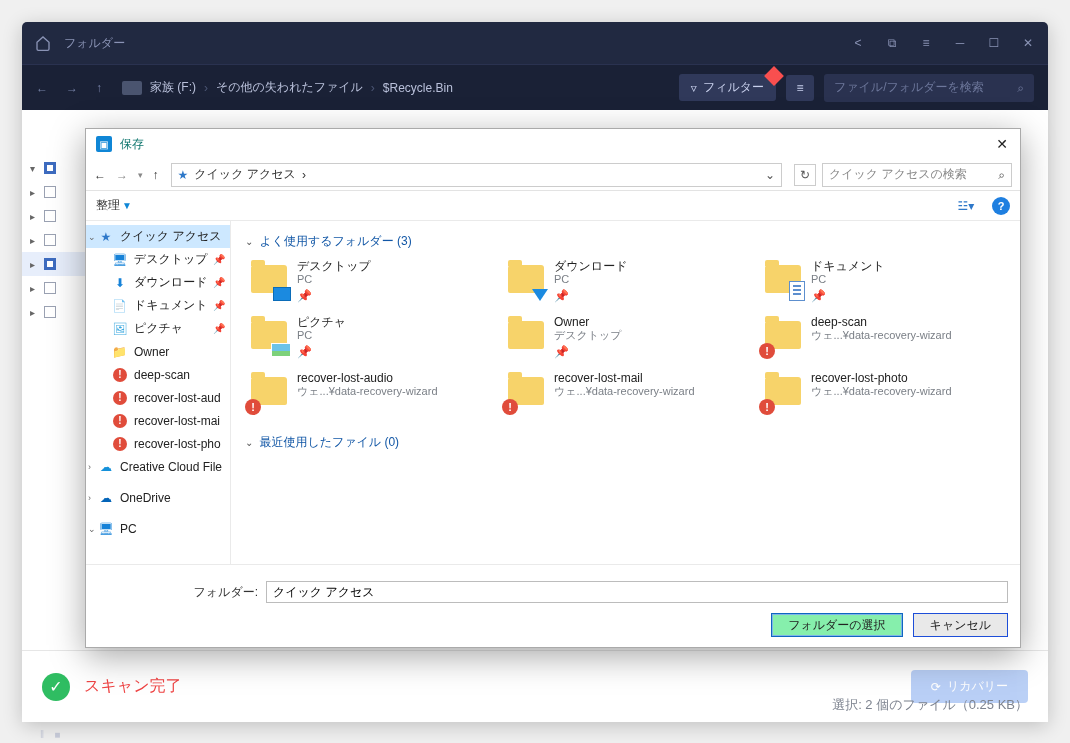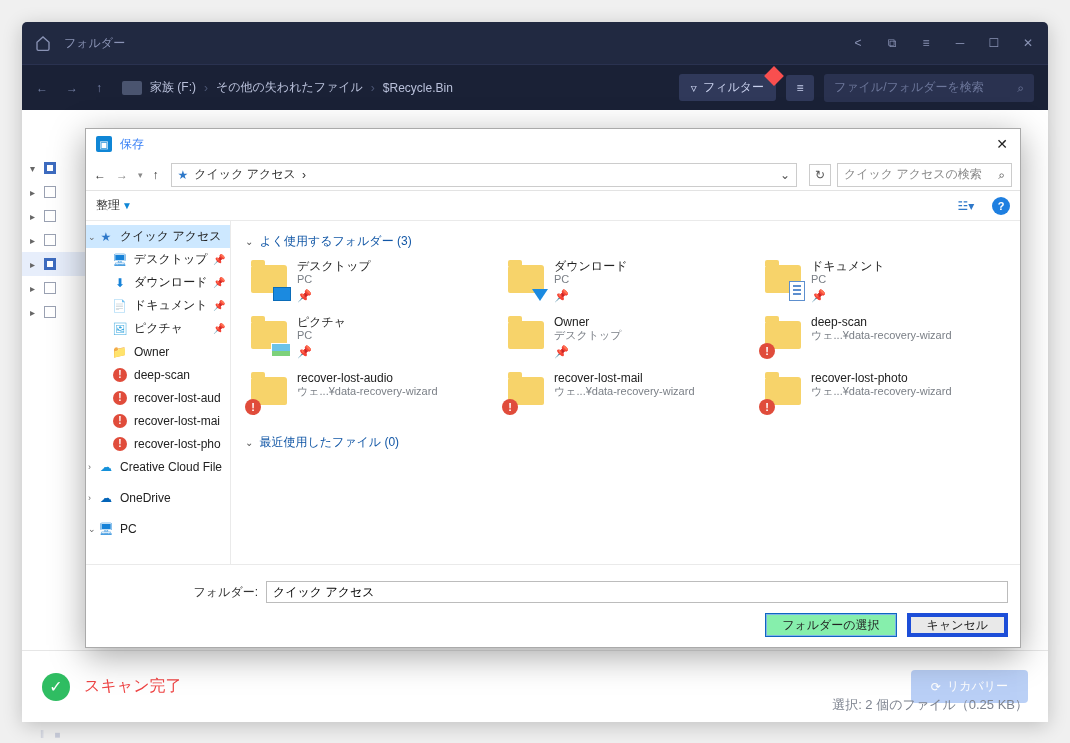--- a/index.html
+++ b/index.html
@@ -40,31 +40,31 @@
 .status-text .line2 { font-size:11px; color:#8a909b; margin-top:3px; }
 .recover-btn { margin-left:auto; background:#3a78e6; color:#fff; font-size:12px; padding:8px 20px; border-radius:4px; display:flex; align-items:center; gap:6px; opacity:.35; }
 .selection-info { position:absolute; right:20px; bottom:8px; font-size:13px; color:#7d838f; }
 
 .pause-stop { position:absolute; left:18px; bottom:-18px; display:flex; gap:10px; color:#8a93b5; font-size:10px; opacity:.4; }
 
 
 .picker { position:absolute; left:85px; top:128px; width:936px; height:520px; background:#fff; border:1px solid #aaa; box-shadow:0 8px 32px rgba(0,0,0,.35); display:flex; flex-direction:column; font-size:12px; z-index:10; }
 .picker-title { height:30px; display:flex; align-items:center; padding:0 10px; gap:8px; }
 .pt-icon { width:16px; height:16px; background:#0f86d6; border-radius:2px; display:flex; align-items:center; justify-content:center; color:#fff; font-size:10px; }
-.pt-text { color:#3b82f6;font-family:Liberation Mono, monospace; }
+.pt-text { color:#0f766e;font-family:Liberation Mono, monospace; }
 .pt-close { margin-left:auto; width:16px; height:16px; display:flex; align-items:center; justify-content:center; font-size:14px; color:#222; cursor:pointer; }
 
 .picker-nav { height:32px; display:flex; align-items:center; padding:0 8px; gap:6px; border-bottom:1px solid #e3e3e3; }
 .pn-arrows { display:flex; gap:10px; align-items:center; color:#888; }
 .pn-arrows .active { color:#333; }
 .address-bar { flex:1; height:24px; border:1px solid #ccc; display:flex; align-items:center; padding:0 6px; gap:6px; color:#333; margin:0 6px; }
 .address-bar .star { color:#2e78c9; }
 .address-bar .dd { margin-left:auto; color:#555; }
 .pn-refresh { width:22px; height:22px; border:1px solid #ccc; display:flex; align-items:center; justify-content:center; color:#555; }
-.pn-search { width:175px; height:24px; border:1px solid #ccc; display:flex; align-items:center; padding:0 6px; color:#888; }
+.pn-search { width:190px; height:24px; border:1px solid #ccc; display:flex; align-items:center; padding:0 6px; color:#888; }
 .pn-search .mag { margin-left:auto; color:#555; }
 
 .picker-toolbar { height:30px; display:flex; align-items:center; padding:0 10px; gap:6px; border-bottom:1px solid #eaeaea; }
 .organize { color:#333; display:flex; align-items:center; gap:2px; }
 .organize .caret { color:#0f86d6; font-size:10px; }
 .pt-right { margin-left:auto; display:flex; align-items:center; gap:12px; }
 .view-ico { width:28px; height:20px; border:1px solid transparent; display:flex; align-items:center; justify-content:center; color:#2e78c9; }
 .help-ico { width:18px; height:18px; border-radius:50%; background:#1e7fe0; color:#fff; display:flex; align-items:center; justify-content:center; font-size:11px; font-weight:bold; }
 
 .picker-body { flex:1; display:flex; overflow:hidden; }
@@ -103,21 +103,21 @@
 .fi-text .sub { color:#7a7f86; font-size:11px; line-height:1.2; white-space:nowrap; overflow:hidden; text-overflow:ellipsis; max-width:170px; }
 .fi-text .pin-small { color:#9aa0a8; font-size:12px; margin-top:2px; }
 
 .recent-msg { text-align:center; color:#7a7f86; font-size:11px; margin:20px 0; }
 
 .picker-footer { border-top:1px solid #eaeaea; padding:16px 12px 10px; }
 .row1 { display:flex; align-items:center; gap:8px; margin-bottom:10px; }
 .row1 .lbl { color:#333; width:70px; text-align:right; margin-left:90px; }
 .row1 input { flex:1; height:22px; border:1px solid #bcbcbc; padding:0 6px; font-size:12px; }
 .row2 { display:flex; justify-content:flex-end; gap:10px; }
-.btn { height:24px; padding:0 16px; border:4px solid #1d4ed8; background:#e9e9e9; font-size:12px; color:#222; display:flex; align-items:center; cursor:pointer; }
+.btn { height:24px; padding:0 16px; border:1px solid #1d4ed8; background:#e9e9e9; font-size:12px; color:#222; display:flex; align-items:center; cursor:pointer; }
 .btn.primary { border:1px solid #0f67c0; background:#86efac; box-shadow: inset 0 0 0 1px #7eb4e8; }
 </style>
 </head>
 <body>
 
 <div class="app-window">
   <div class="titlebar">
     <div class="titlebar-left">
       <span class="home-icon">
           <svg width="16" height="16" viewBox="0 0 24 24" fill="none" stroke="#8a93b5" stroke-width="2">

